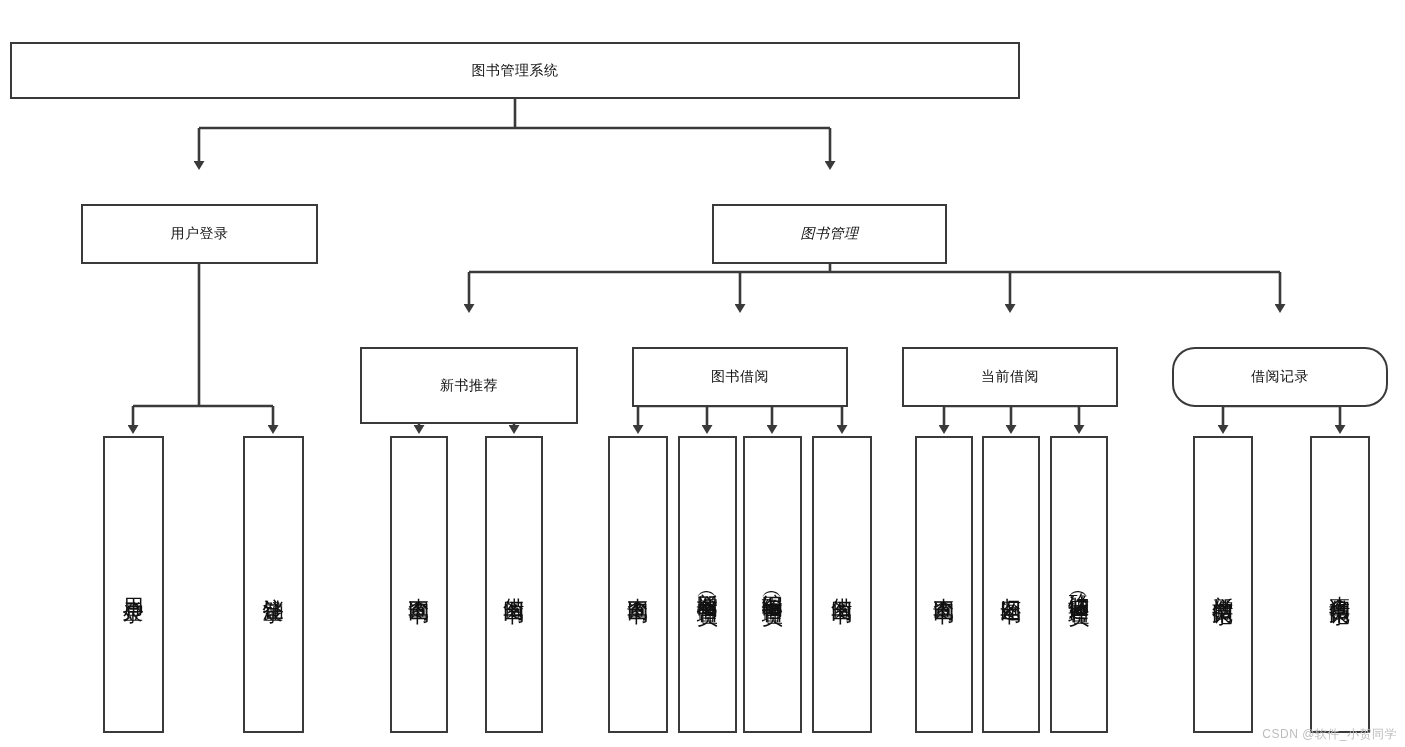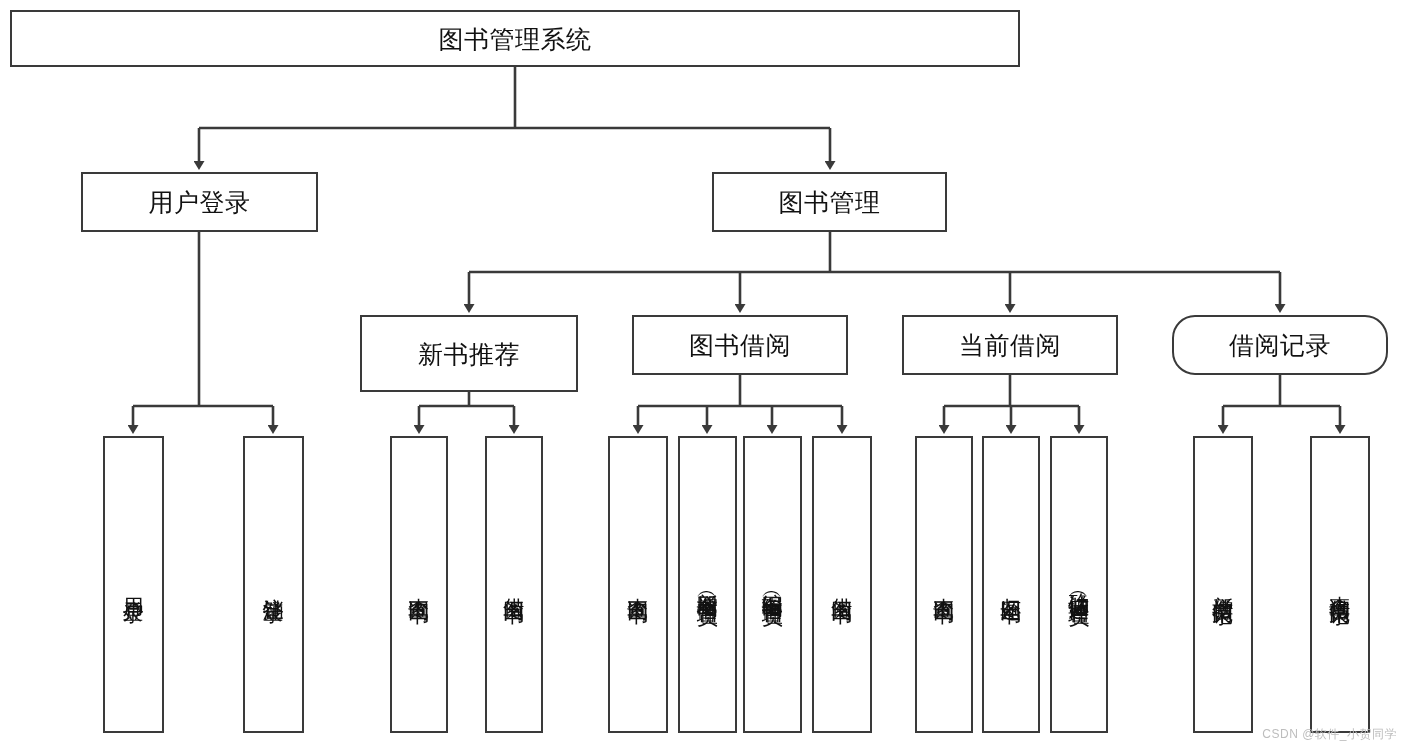--- a/index.html
+++ b/index.html
@@ -26,22 +26,23 @@
     background: #ffffff;
     border: 2px solid #3a3a3a;
     display: flex;
     align-items: center;
     justify-content: center;
     color: #111111;
     line-height: 1.12;
     text-align: center;
   }
   .node.horiz {
-    font-size: 25px;
+    font-size: 14px;
     letter-spacing: 0.5px;
+    margin-top: 32px;
   }
   .node.vert {
     writing-mode: vertical-rl;
     text-orientation: upright;
     font-size: 21px;
     letter-spacing: 2px;
     padding: 6px 0;
   }
   .node.vert .lbl {
     writing-mode: vertical-rl;
@@ -115,21 +116,21 @@
     </g>
   </svg>
 
   <div class="node horiz" style="left: 10px; top: 10px; width: 1010px; height: 57px;">
     <span class="lbl">图书管理系统</span>
   </div>
 
   <div class="node horiz" style="left: 81px; top: 172px; width: 237px; height: 60px;">
     <span class="lbl">用户登录</span>
   </div>
-  <div class="node horiz" style="left: 712px; top: 172px; width: 235px; height: 60px;">
+  <div class="node horiz" style="left: 712px; top: 172px; width: 235px; height: 60px; font-style: italic;">
     <span class="lbl">图书管理</span>
   </div>
 
   <div class="node horiz" style="left: 360px; top: 315px; width: 218px; height: 77px;">
     <span class="lbl">新书推荐</span>
   </div>
   <div class="node horiz" style="left: 632px; top: 315px; width: 216px; height: 60px; text-align: right;">
     <span class="lbl">图书借阅</span>
   </div>
   <div class="node horiz" style="left: 902px; top: 315px; width: 216px; height: 60px;">

